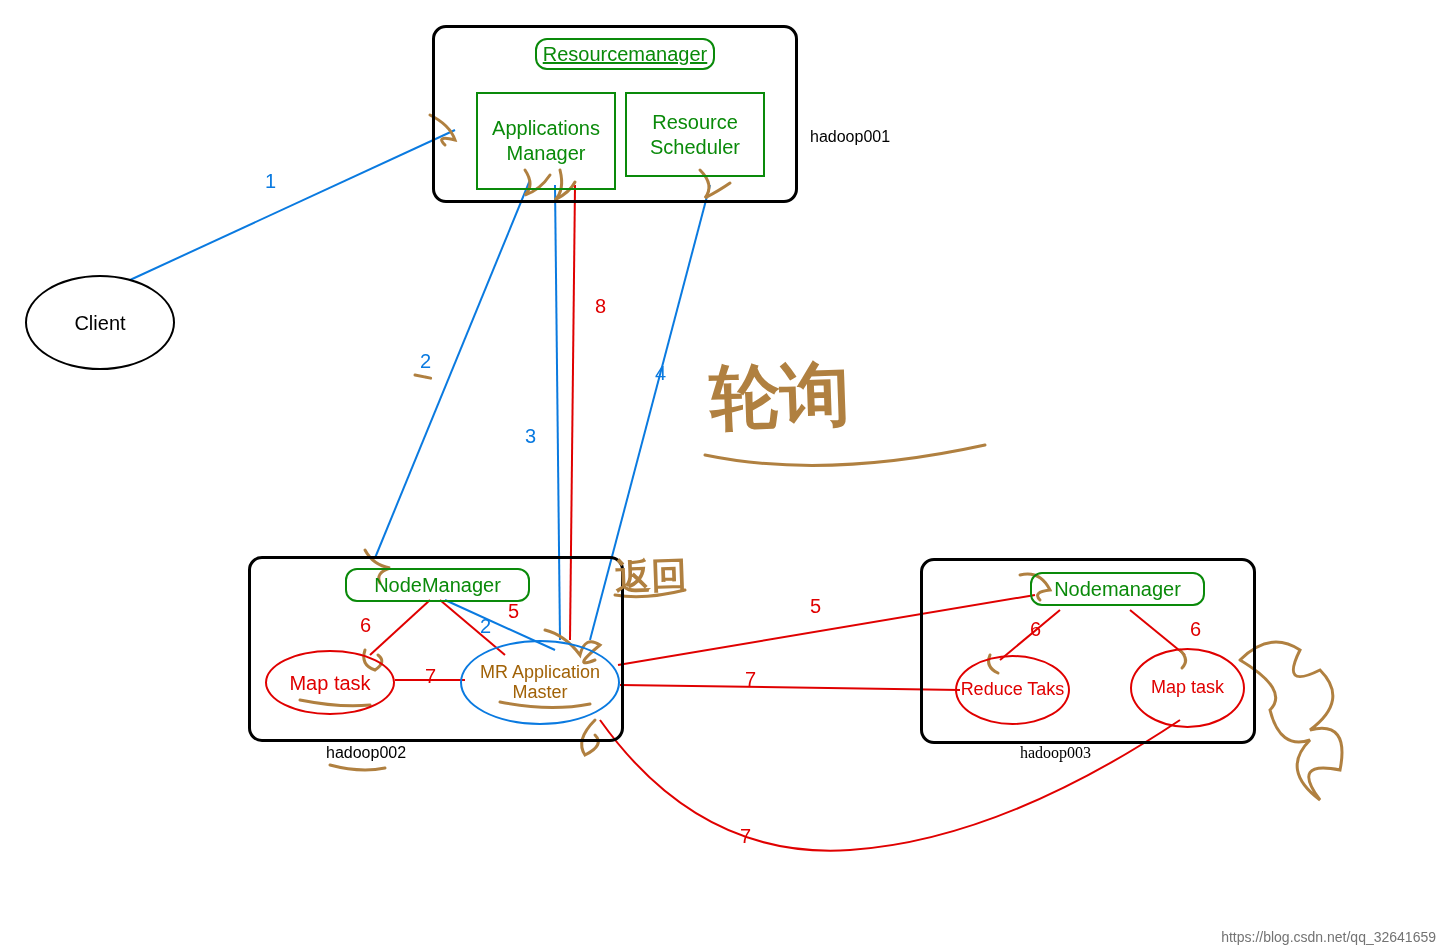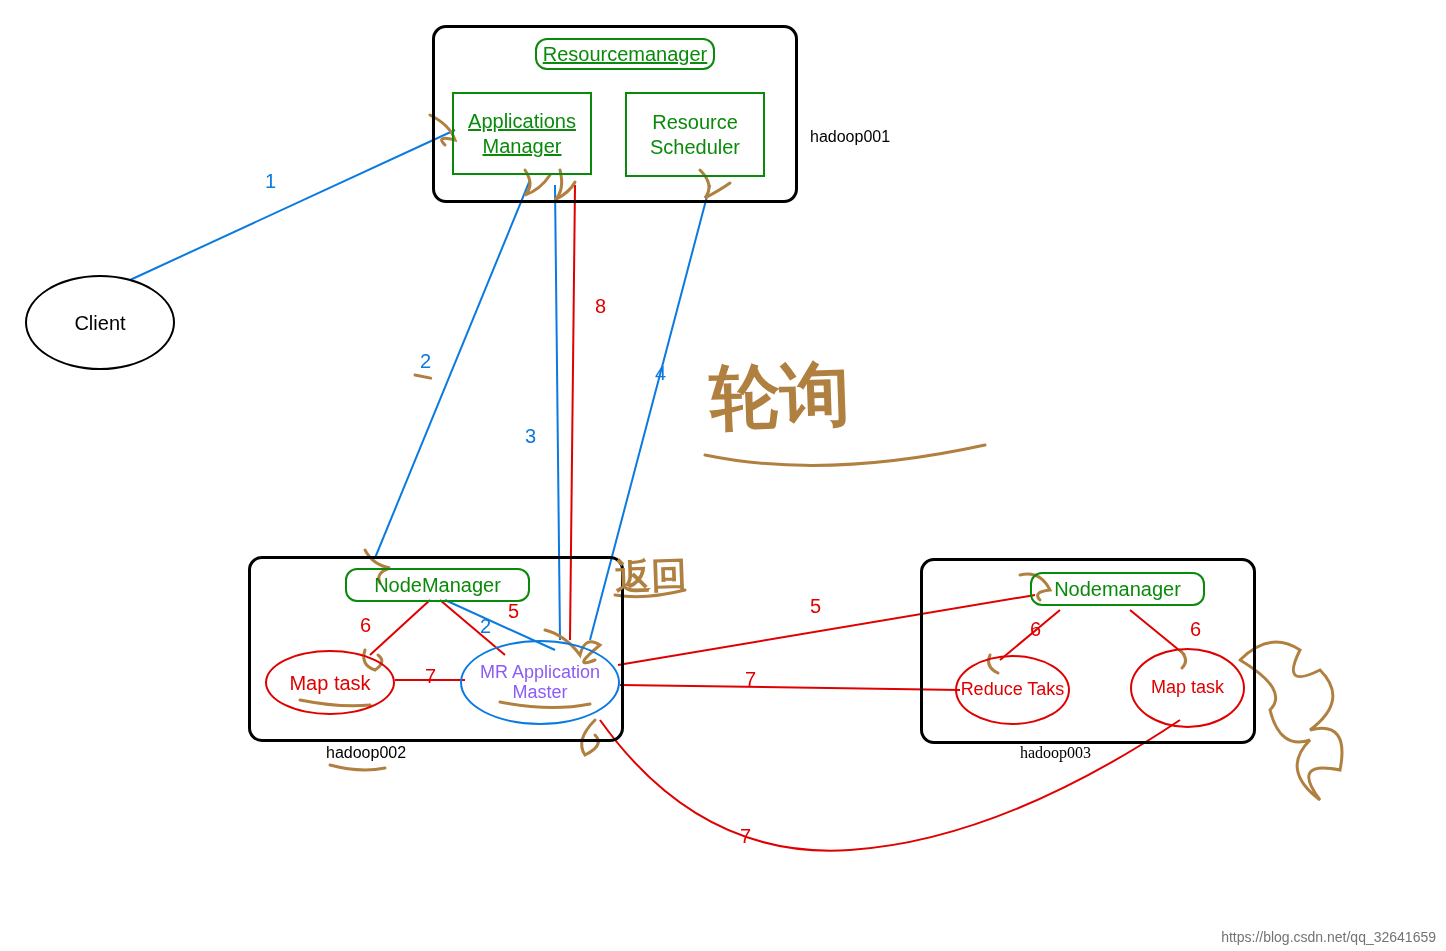--- a/index.html
+++ b/index.html
@@ -41,21 +41,21 @@
     display: flex;
     align-items: center;
     justify-content: center;
     font-size: 20px;
     box-sizing: border-box;
     line-height: 1.1;
     text-align: center;
   }
   .ellipse.black { border-color: #000; color: #000; }
   .ellipse.red   { border-color: #e00000; color: #e00000; }
-  .ellipse.blue  { border-color: #0a7ae0; color: #8b5cf6; }
+  .ellipse.blue  { border-color: #0a7ae0; color: #a16207; }
   .label {
     position: absolute;
     font-size: 16px;
     color: #000;
   }
   .num { position: absolute; font-size: 20px; }
   .num.blue { color: #0a7ae0; }
   .num.red  { color: #e00000; }
   .hand {
     position: absolute;
@@ -119,21 +119,21 @@
 </svg>
 
 <div class="ellipse black" style="left:25px; top:275px; width:150px; height:95px;">
   <span>Client</span>
 </div>
 
 <div class="box-black" style="left:432px; top:25px; width:360px; height:172px;"></div>
 <div class="box-green rounded" style="left:535px; top:38px; width:180px; height:32px;text-decoration:underline;">
   <span>Resourcemanager</span>
 </div>
-<div class="box-green" style="left:452px; top:92px; width:140px; height:83px;text-decoration:underline;">
+<div class="box-green" style="left:476px; top:92px; width:140px; height:98px;">
   <span>Applications Manager</span>
 </div>
 <div class="box-green" style="left:625px; top:92px; width:140px; height:85px;">
   <span>Resource Scheduler</span>
 </div>
 <div class="label" style="left:810px; top:128px;">hadoop001</div>
 
 <div class="box-black" style="left:248px; top:556px; width:370px; height:180px;"></div>
 <div class="box-green rounded" style="left:345px; top:568px; width:185px; height:34px;">
   <span>NodeManager</span>

